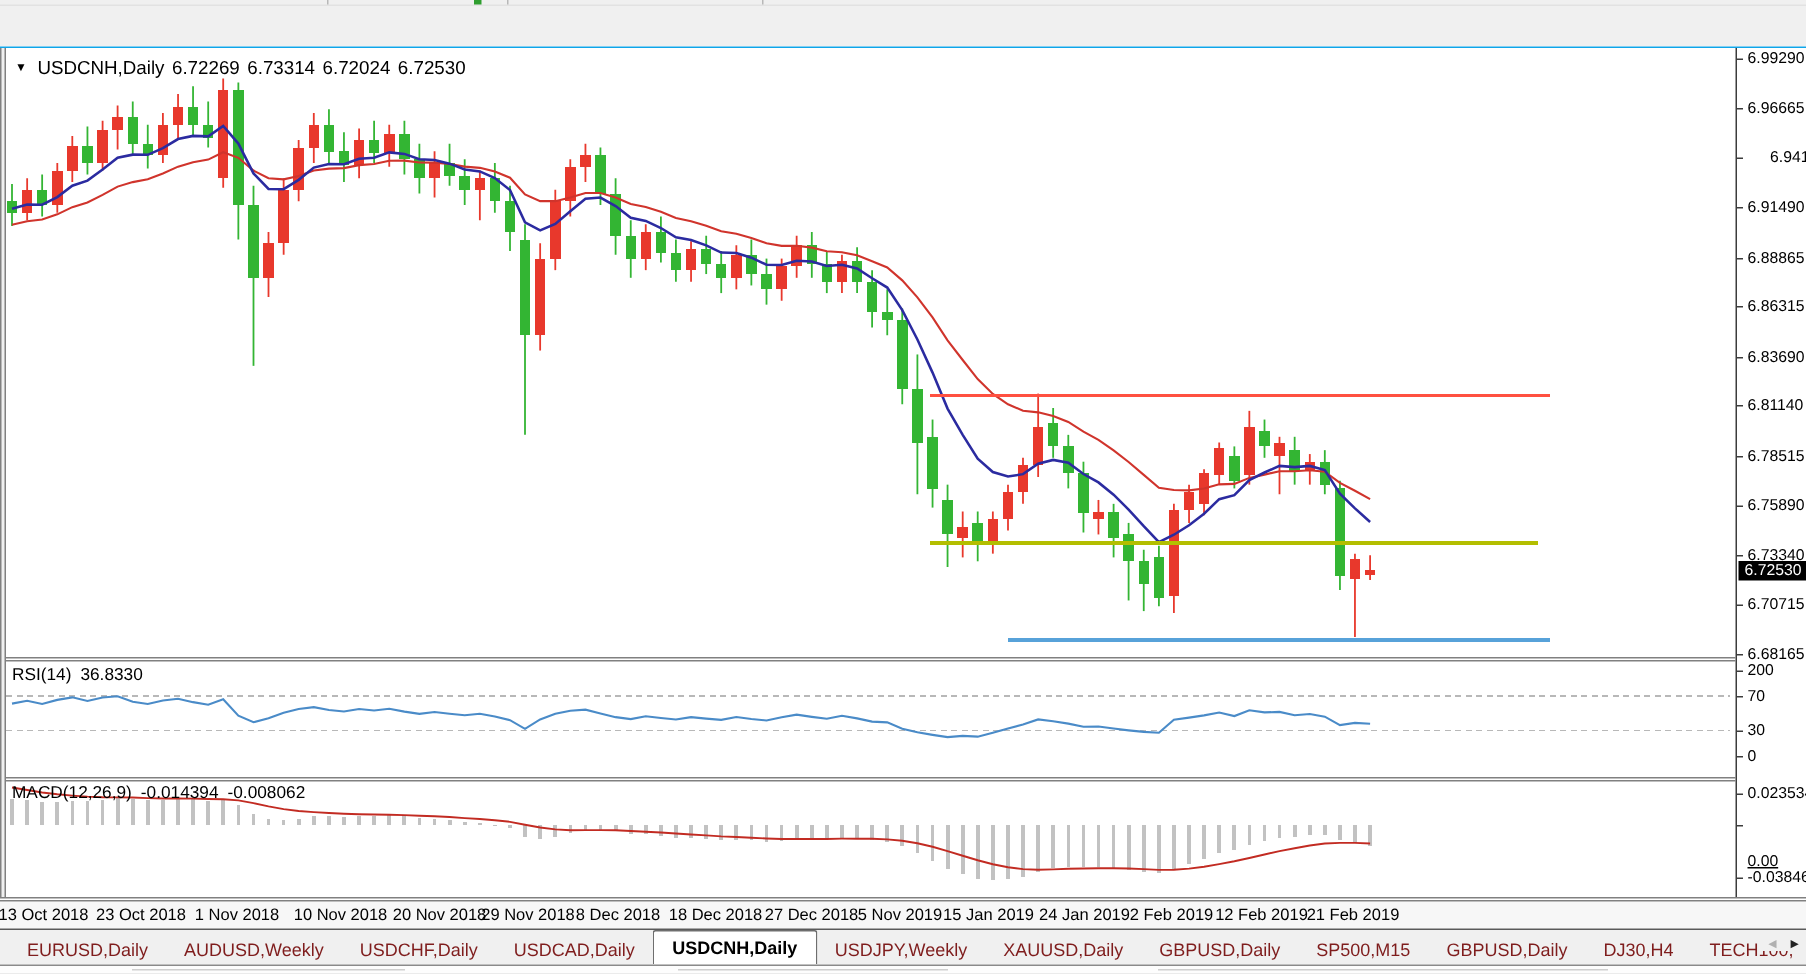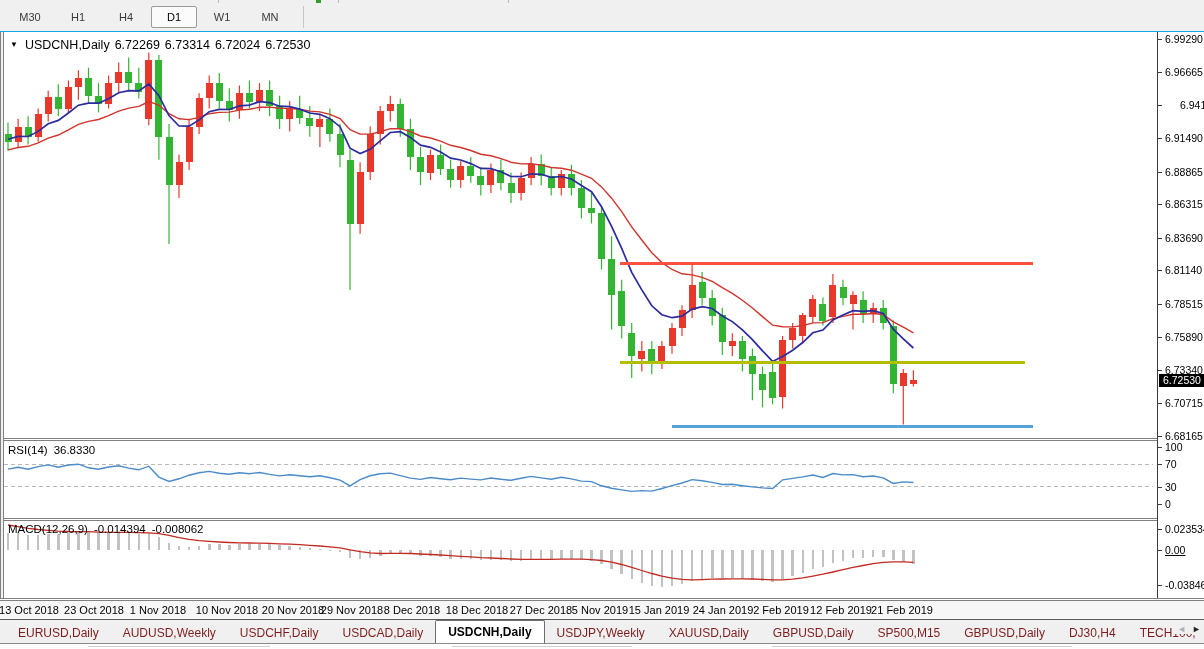--- a/index.html
+++ b/index.html
@@ -49,29 +49,20 @@
 
 <div class="screen">
 
   <div class="sliver">
     <div class="mark" style="left:218px"></div>
     <div class="mark" style="left:338px"></div>
     <div class="mark" style="left:508px"></div>
     <div class="green" style="left:316px"></div>
   </div>
 
-  <div class="tfbar" id="tfbar">
-      <div class="tfbtn">M30</div>
-      <div class="tfbtn">H1</div>
-      <div class="tfbtn">H4</div>
-      <div class="tfbtn active">D1</div>
-      <div class="tfbtn">W1</div>
-      <div class="tfbtn">MN</div>
-      <div class="tfsep"></div>
-    </div>
 
   <div class="chartwin">
     <div class="pane" id="pane-main" style="top:0;width:1157px;height:406px">
       <svg id="svg-main" width="1157" height="406">
           <line x1="8.0" y1="90.6" x2="8.0" y2="118.7" stroke="#33B533" stroke-width="1.2"></line>
           <rect x="4.5" y="102.1" width="7" height="7.7" fill="#33B533" shape-rendering="crispEdges"></rect>
           <line x1="18.1" y1="86.8" x2="18.1" y2="114.9" stroke="#E8382C" stroke-width="1.2"></line>
           <rect x="14.6" y="94.5" width="7" height="15.3" fill="#E8382C" shape-rendering="crispEdges"></rect>
           <line x1="28.1" y1="84.3" x2="28.1" y2="112.4" stroke="#33B533" stroke-width="1.2"></line>
           <rect x="24.6" y="94.5" width="7" height="10.2" fill="#33B533" shape-rendering="crispEdges"></rect>
@@ -401,31 +392,31 @@
         <div class="axtick" style="top: 305px;"></div>
         <div class="axlabel" style="top: 299px;">6.75890</div>
         <div class="axtick" style="top: 338px;"></div>
         <div class="axlabel" style="top: 332px;">6.73340</div>
         <div class="axtick" style="top: 371px;"></div>
         <div class="axlabel" style="top: 365px;">6.70715</div>
         <div class="axtick" style="top: 404px;"></div>
         <div class="axlabel" style="top: 398px;">6.68165</div>
         <div class="curprice" style="top: 342px;">6.72530</div>
         <div class="axtick" style="top: 415px;"></div>
-        <div class="axlabel" style="top: 409px;">100</div>
+        <div class="axlabel" style="top: 409px;">200</div>
         <div class="axtick" style="top: 432px;"></div>
         <div class="axlabel" style="top: 426px;">70</div>
         <div class="axtick" style="top: 455px;"></div>
         <div class="axlabel" style="top: 449px;">30</div>
         <div class="axtick" style="top: 472px;"></div>
         <div class="axlabel" style="top: 466px;">0</div>
         <div class="axtick" style="top: 497px;"></div>
         <div class="axlabel" style="top: 491px;">0.023534</div>
         <div class="axtick" style="top: 518px;"></div>
-        <div class="axlabel" style="top: 512px; text-decoration: underline;">0.00</div>
+        <div class="axlabel" style="top: 536px; text-decoration: underline;">0.00</div>
         <div class="axtick" style="top: 553px;"></div>
         <div class="axlabel" style="top: 547px;">-0.038466</div>
       </div>
 
     <div class="dates" id="dates">
         <div class="datelabel" style="left: 29px;">13 Oct 2018</div>
         <div class="datelabel" style="left: 94px;">23 Oct 2018</div>
         <div class="datelabel" style="left: 158px;">1 Nov 2018</div>
         <div class="datelabel" style="left: 227px;">10 Nov 2018</div>
         <div class="datelabel" style="left: 293px;">20 Nov 2018</div>

